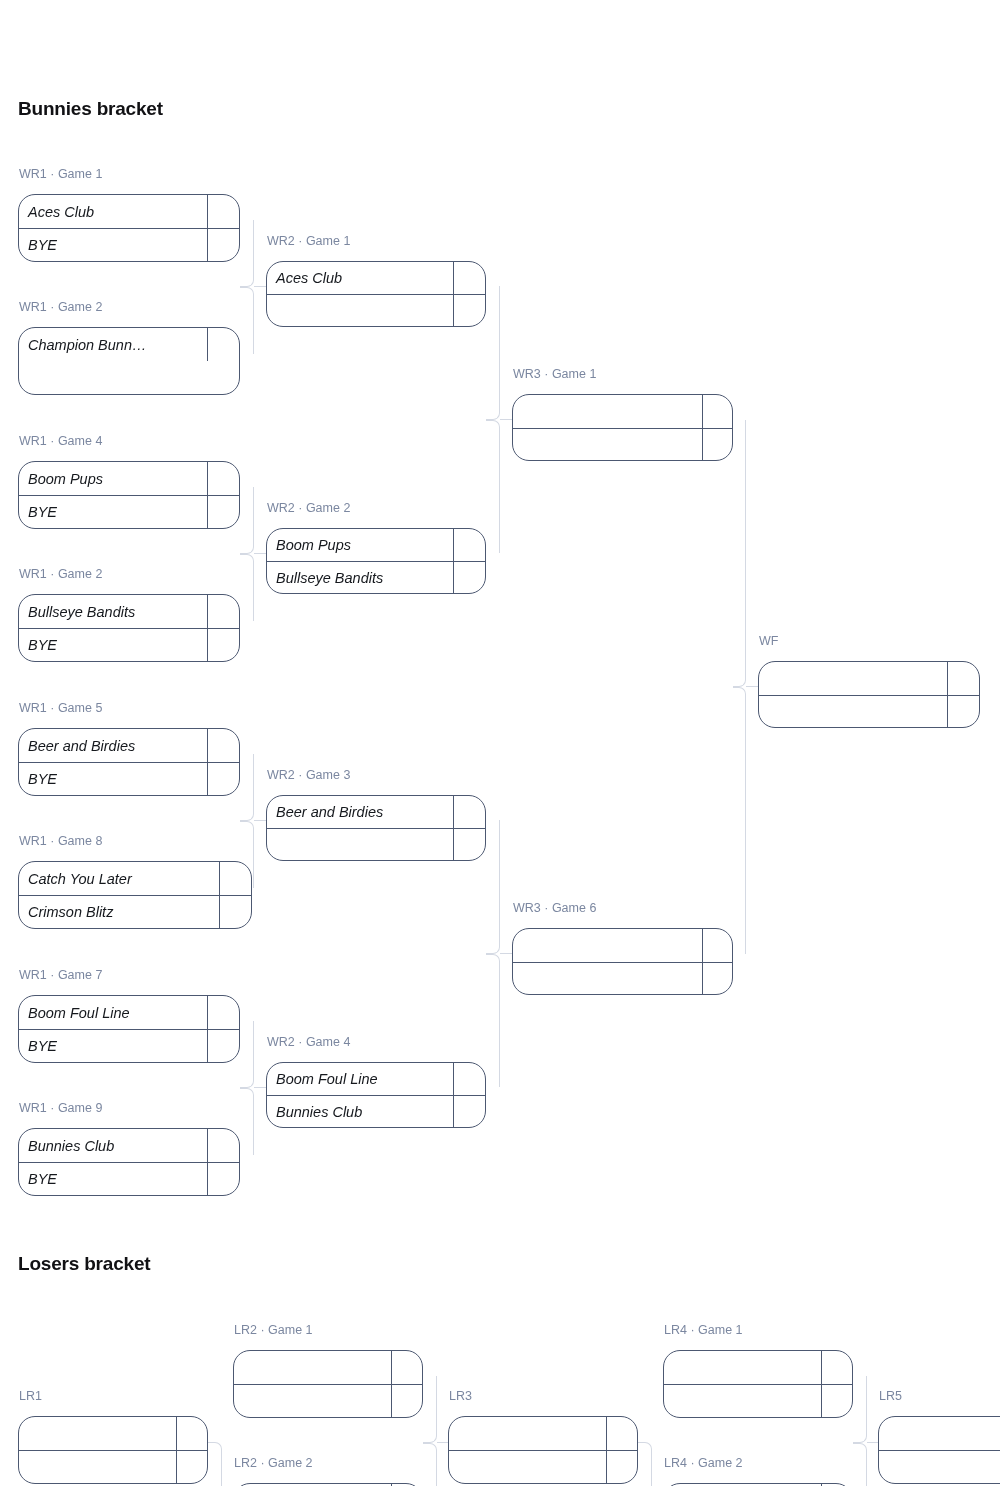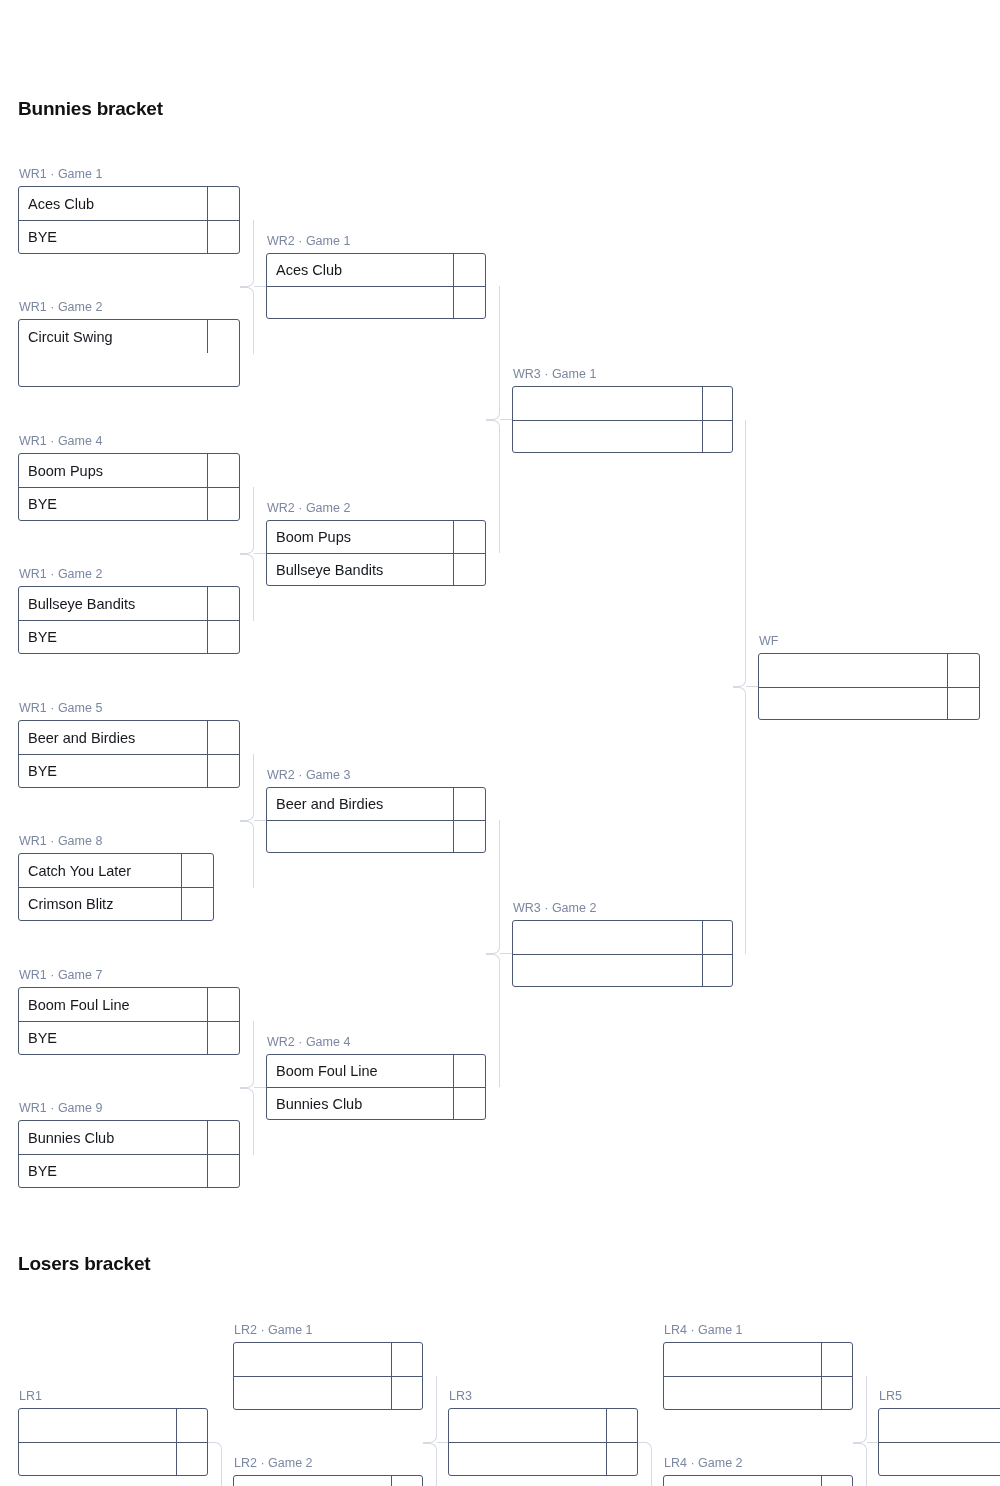--- a/index.html
+++ b/index.html
@@ -25,26 +25,27 @@
   }
 
   
   .match{position:absolute;}
   .match-label{
     position:absolute;left:1px;top:-19px;
     font-size:12.5px;color:#7b87a0;white-space:nowrap;
     font-family:"Liberation Sans", sans-serif;
   }
   .match-box{
-    position:absolute;left:0;top:0;
+    position:absolute;left:0;top:8px;
     box-sizing:border-box;
     border:1.6px solid #4c5871;
-    border-radius:3px;
+    border-radius:17px;
     background:#ffffff;
     overflow:hidden;
+    font-style:italic;
   }
   .slot{
     position:relative;
     box-sizing:border-box;
     height:50%;
     display:flex;
     align-items:center;
   }
   .slot + .slot{border-top:1.4px solid #4c5871;}
   .slot-name{
@@ -107,21 +108,21 @@
         <span class="slot-name">BYE</span>
         <span class="slot-score" style="width:32px;"></span>
       </div>
     </div>
   </div>
 
   <div class="match" style="left:18px;top:319px;">
     <div class="match-label">WR1 · Game 2</div>
     <div class="match-box" style="width:222px;height:68px;">
       <div class="slot">
-        <span class="slot-name">Circuit Swing</span>
+        <span class="slot-name">Champion Bunn…</span>
         <span class="slot-score" style="width:32px;"></span>
       </div>
     </div>
   </div>
 
   <div class="match" style="left:18px;top:453px;">
     <div class="match-label">WR1 · Game 4</div>
     <div class="match-box" style="width:222px;height:68px;">
       <div class="slot">
         <span class="slot-name">Boom Pups</span>
@@ -157,21 +158,21 @@
       </div>
       <div class="slot">
         <span class="slot-name">BYE</span>
         <span class="slot-score" style="width:32px;"></span>
       </div>
     </div>
   </div>
 
   <div class="match" style="left:18px;top:853px;">
     <div class="match-label">WR1 · Game 8</div>
-    <div class="match-box" style="width:196px;height:68px;">
+    <div class="match-box" style="width:234px;height:68px;">
       <div class="slot">
         <span class="slot-name">Catch You Later</span>
         <span class="slot-score" style="width:32px;"></span>
       </div>
       <div class="slot">
         <span class="slot-name">Crimson Blitz</span>
         <span class="slot-score" style="width:32px;"></span>
       </div>
     </div>
   </div>
@@ -288,21 +289,21 @@
         <span class="slot-name"></span>
         <span class="slot-score" style="width:30px;"></span>
       </div>
       <div class="slot">
         <span class="slot-name"></span>
         <span class="slot-score" style="width:30px;"></span>
       </div>
     </div>
   </div>
   <div class="match" style="left:512px;top:920px;">
-    <div class="match-label">WR3 · Game 2</div>
+    <div class="match-label">WR3 · Game 6</div>
     <div class="match-box" style="width:221px;height:67px;">
       <div class="slot">
         <span class="slot-name"></span>
         <span class="slot-score" style="width:30px;"></span>
       </div>
       <div class="slot">
         <span class="slot-name"></span>
         <span class="slot-score" style="width:30px;"></span>
       </div>
     </div>

